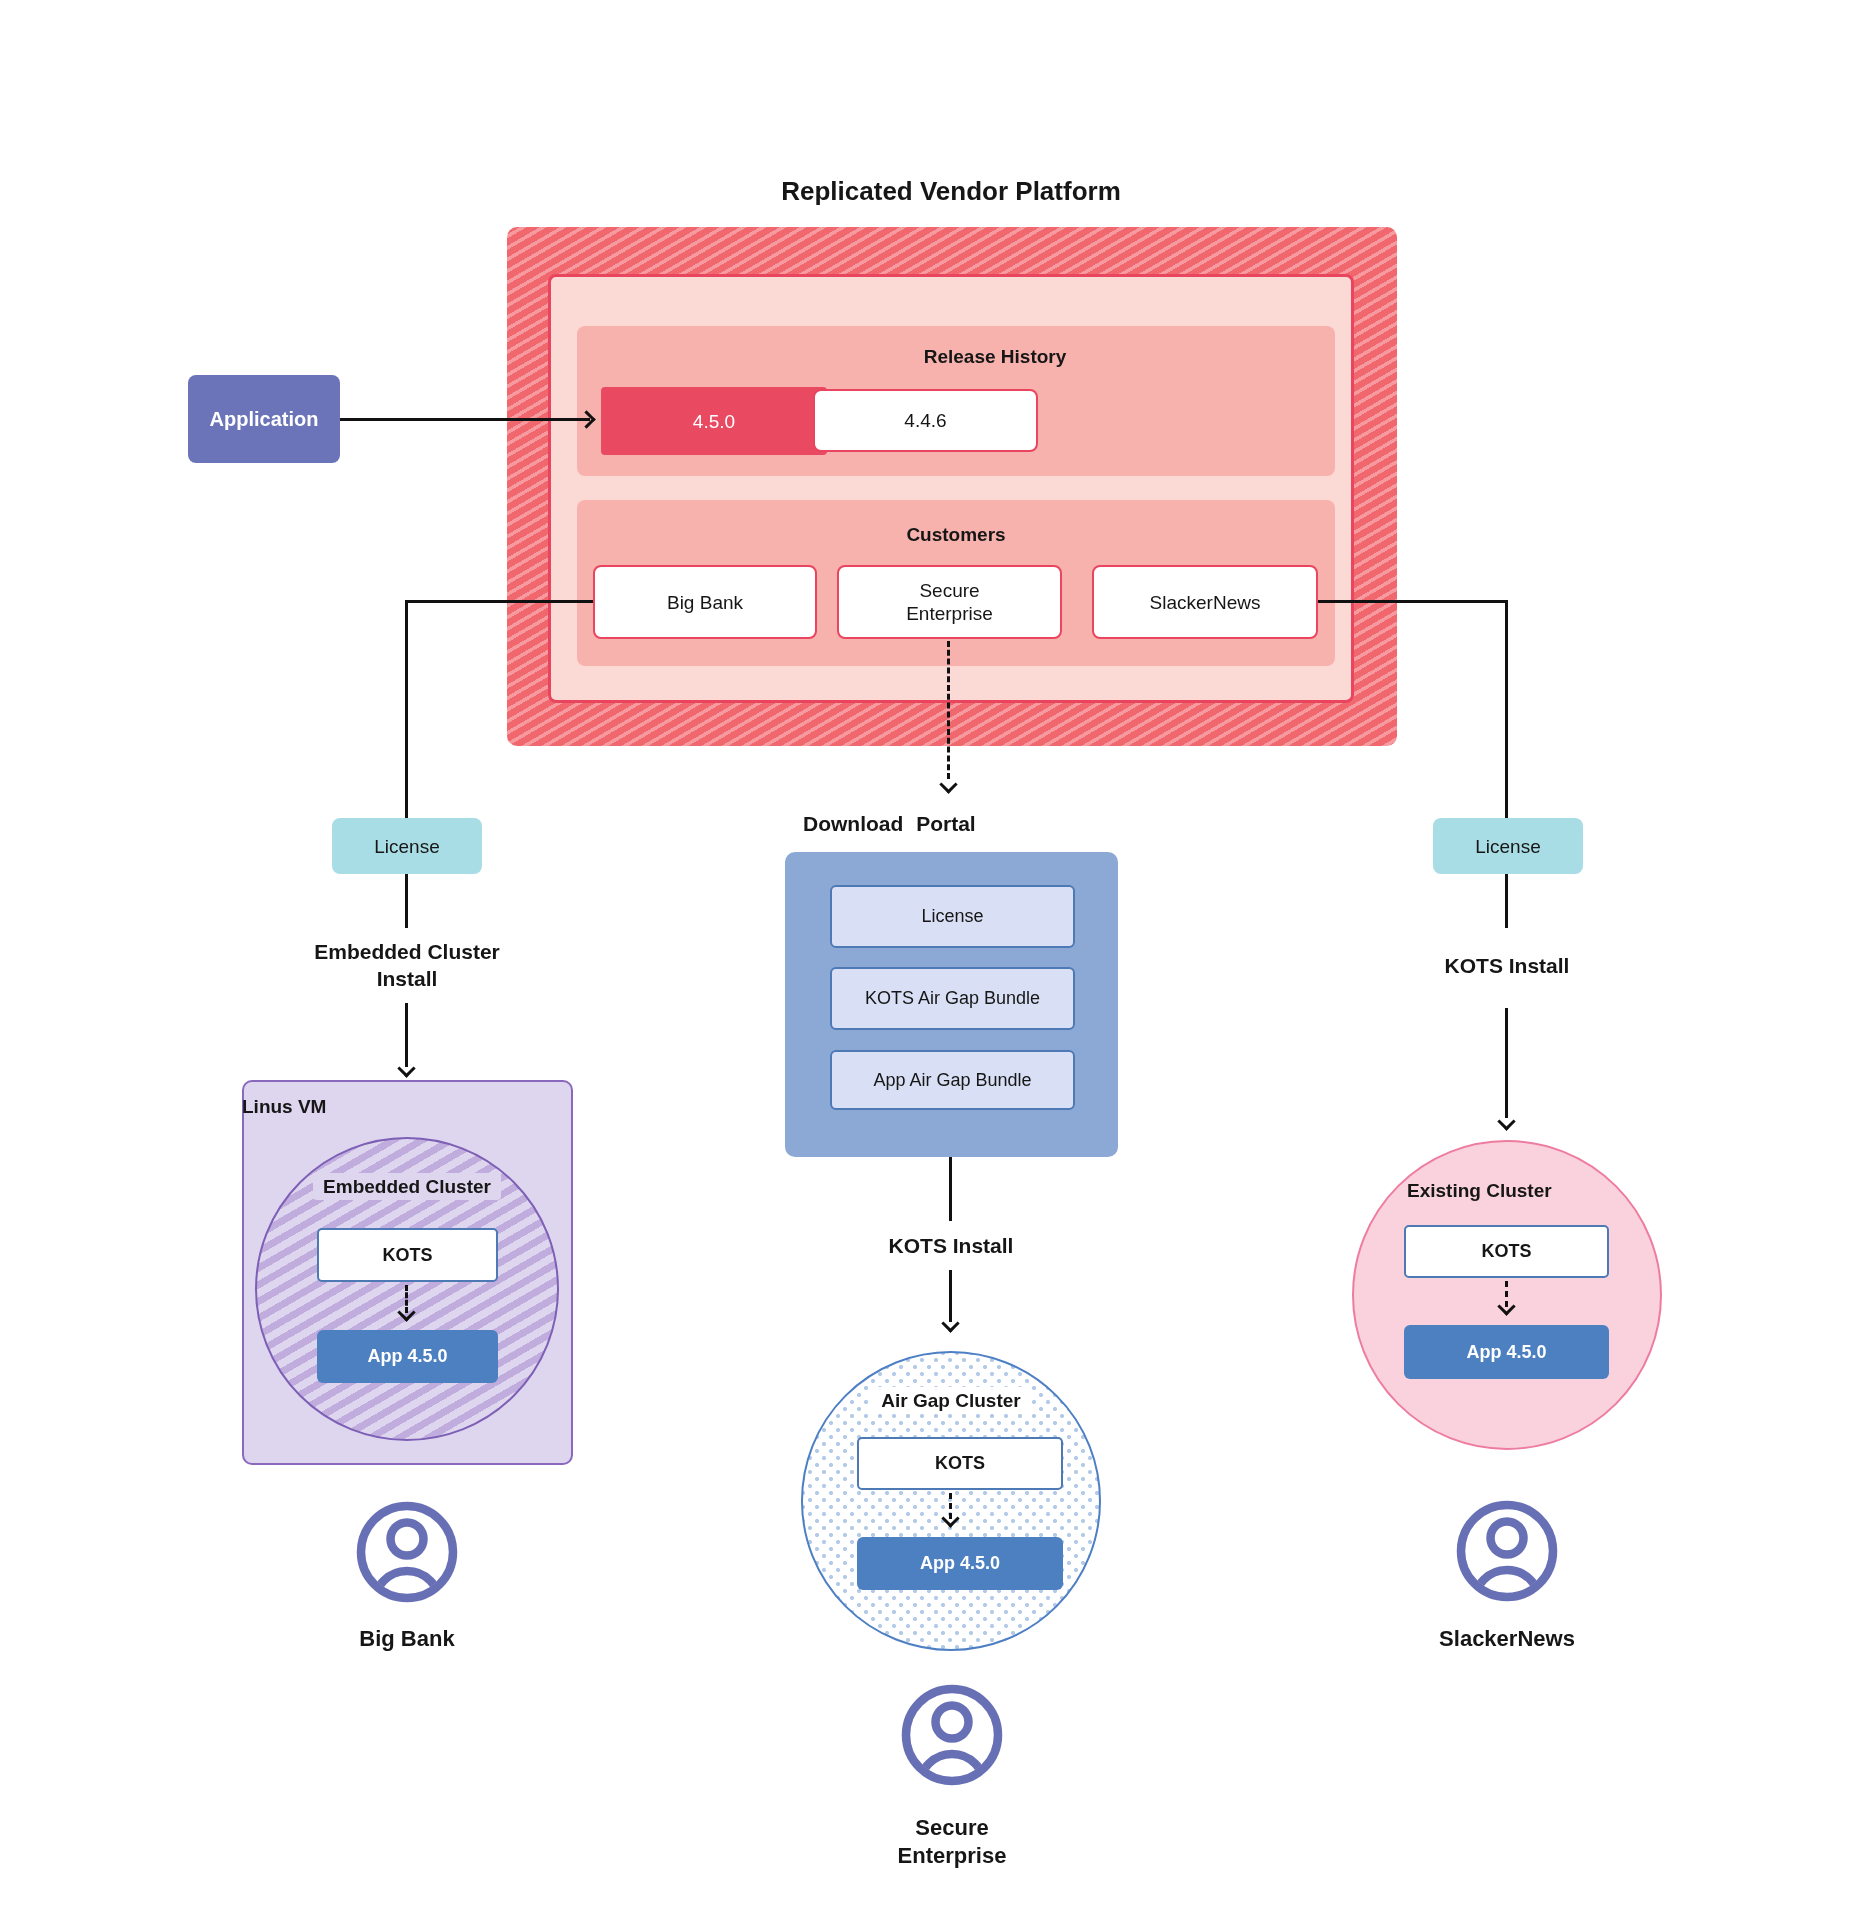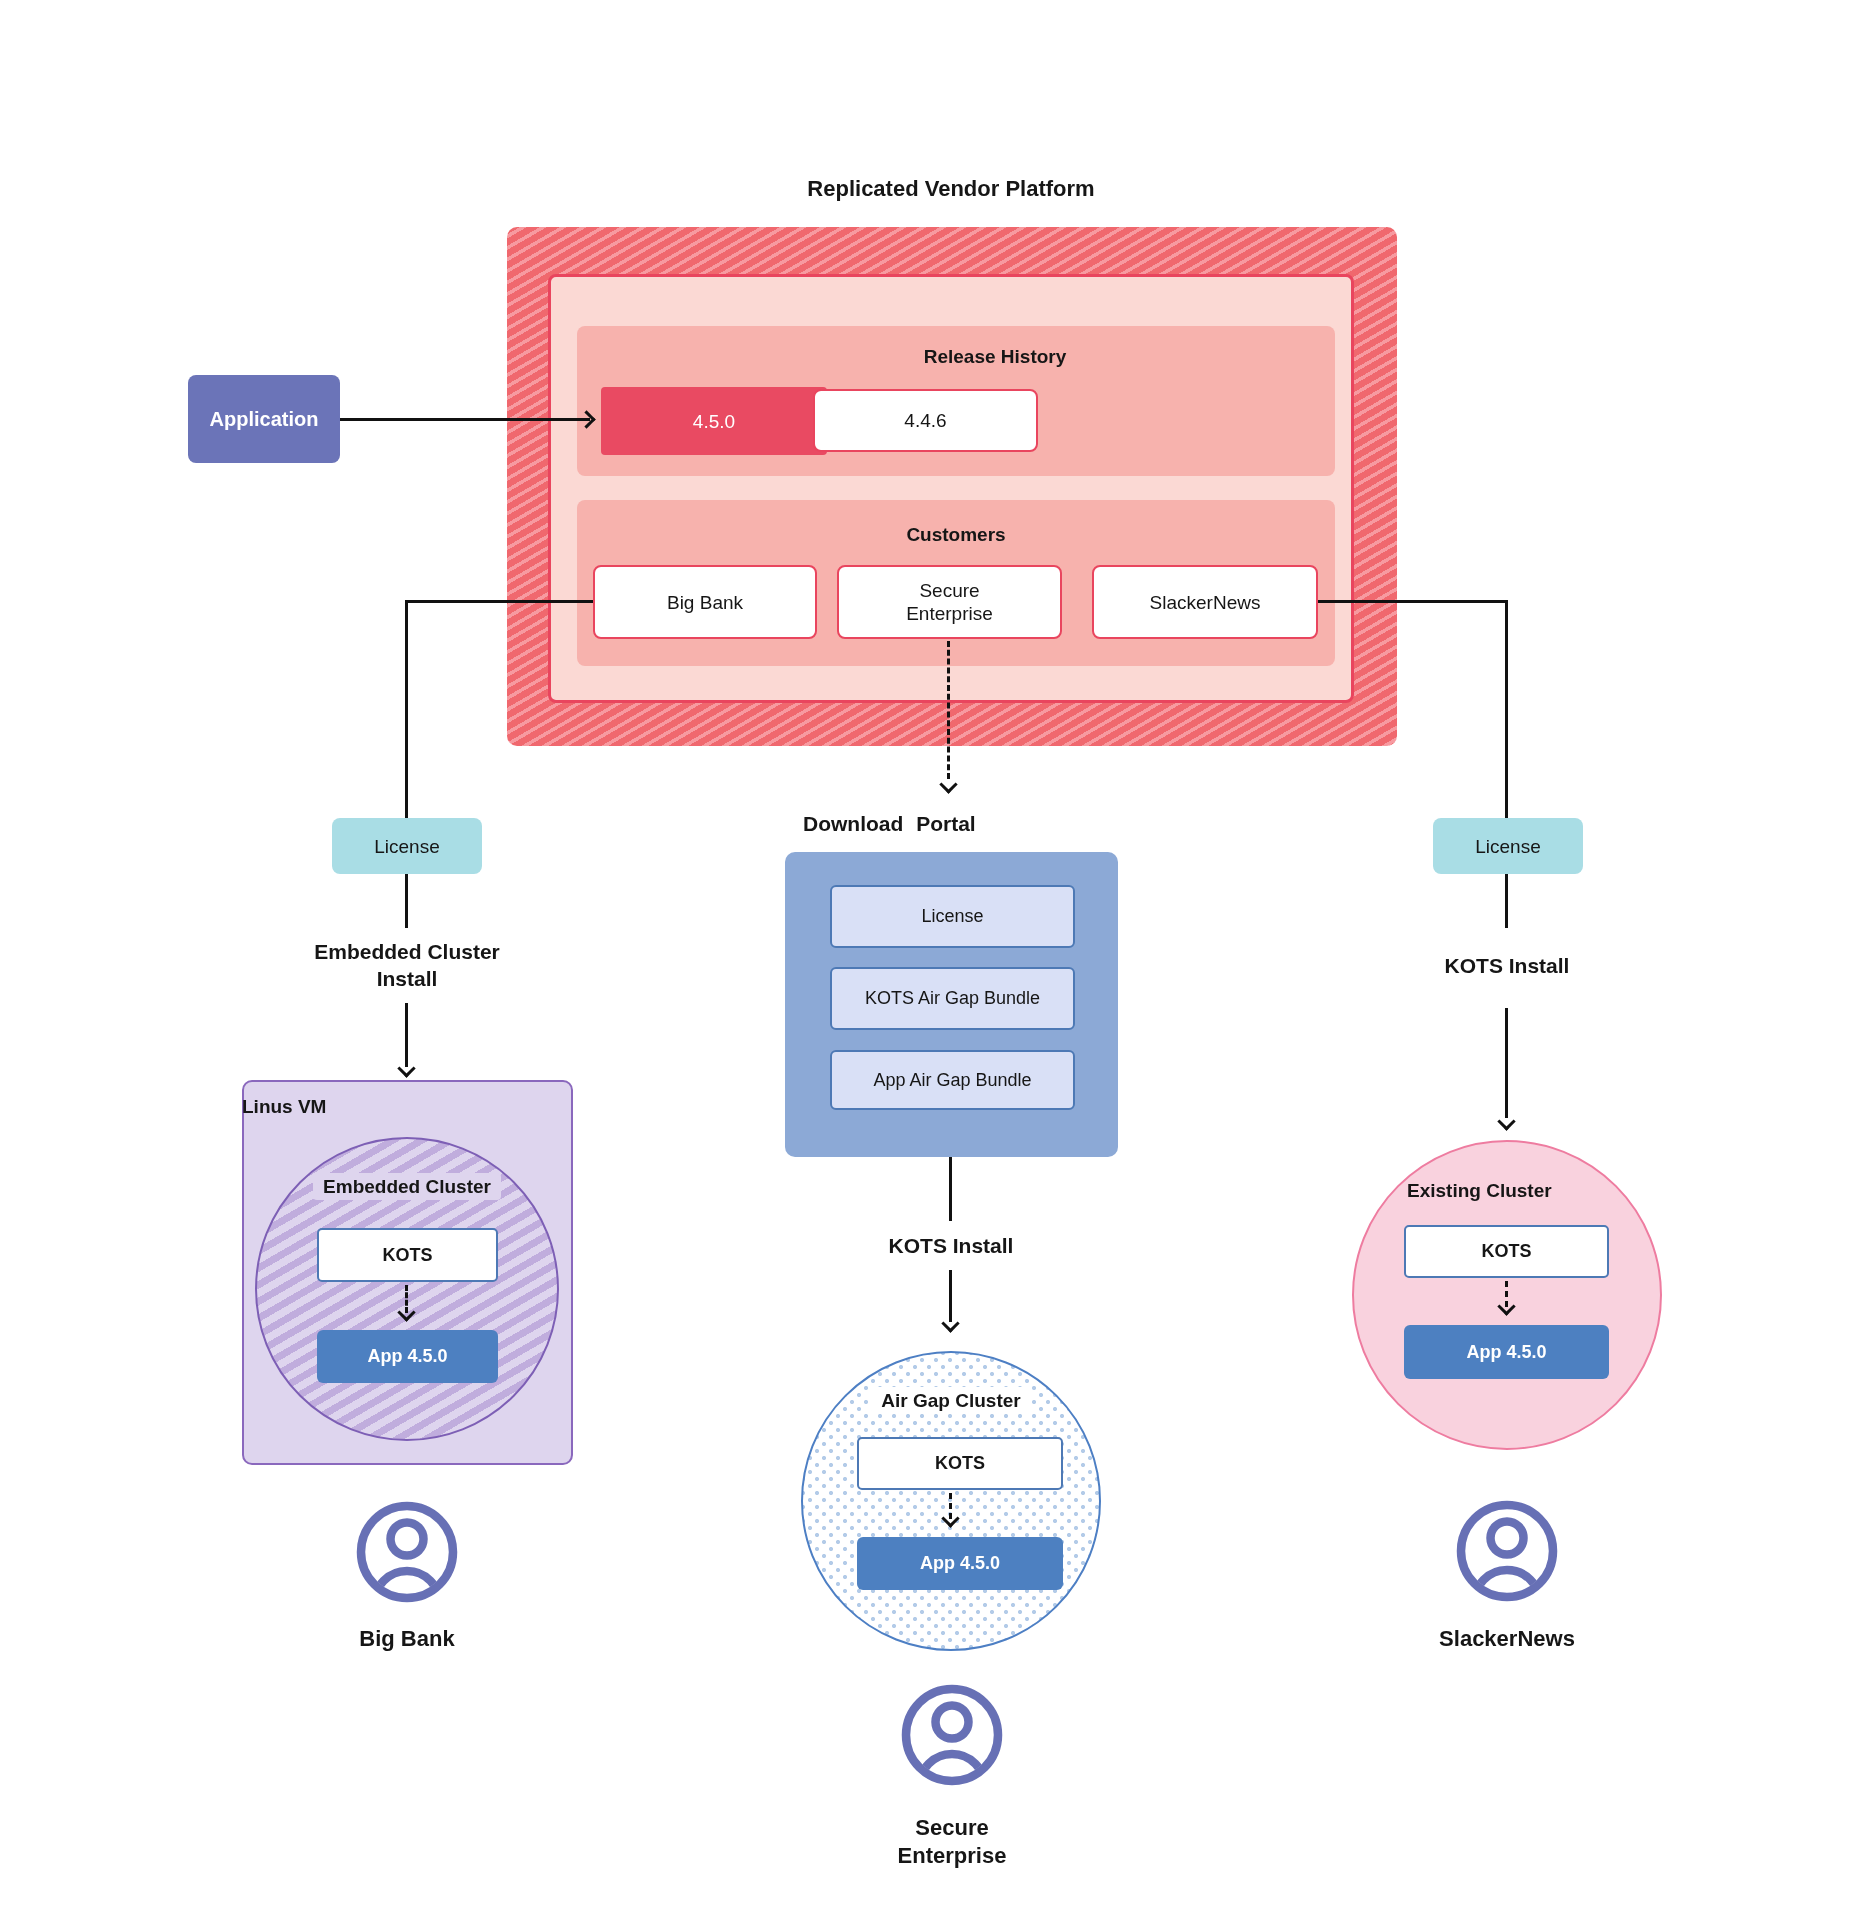--- a/index.html
+++ b/index.html
@@ -17,21 +17,21 @@
   .hline { height: 3px; background: #111; }
   .vdash { width: 0; border-left: 3px dashed #111; }
   .chev  { width: 13px; height: 13px; border-right: 3px solid #111; border-bottom: 3px solid #111; background: transparent; }
   .down  { transform: rotate(45deg); }
   .rightc{ transform: rotate(-45deg); }
   .sec     { font-size: 19px; font-weight: 600; }
   .flowlbl { font-size: 21px; font-weight: 600; line-height: 27px; }
   .boxtxt  { font-size: 19px; line-height: 23px; }
   .small   { font-size: 18px; }
   .semi    { font-weight: 600; }
-  .title   { font-size: 22px; font-weight: 600; }
+  .title   { font-size: 26px; font-weight: 600; }
   .pill-lavender { background: #ded5ee; padding: 3px 10px; border-radius: 4px; }
   .pill-white    { background: #ffffff; padding: 3px 10px; border-radius: 4px; }
 </style>
 </head>
 <body>
 
 <svg width="0" height="0" style="position:absolute">
   <defs>
     <clipPath id="pclip">
         <circle cx="52" cy="52" r="42"></circle>

